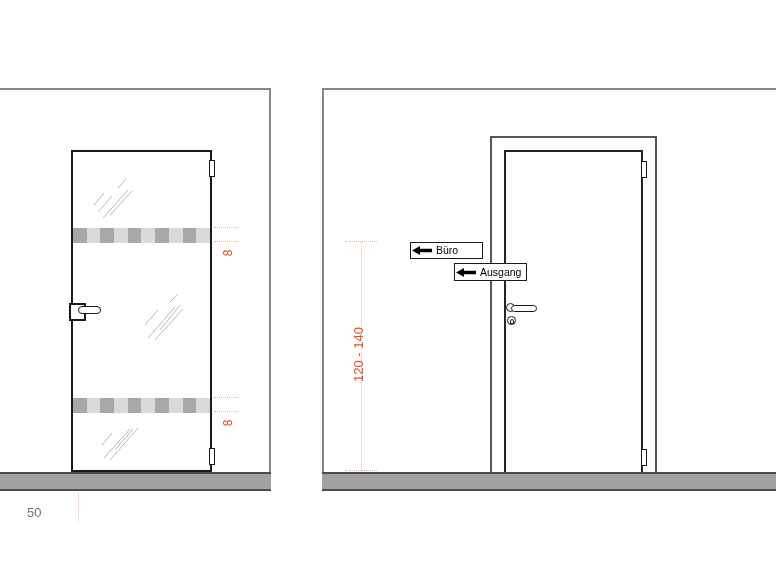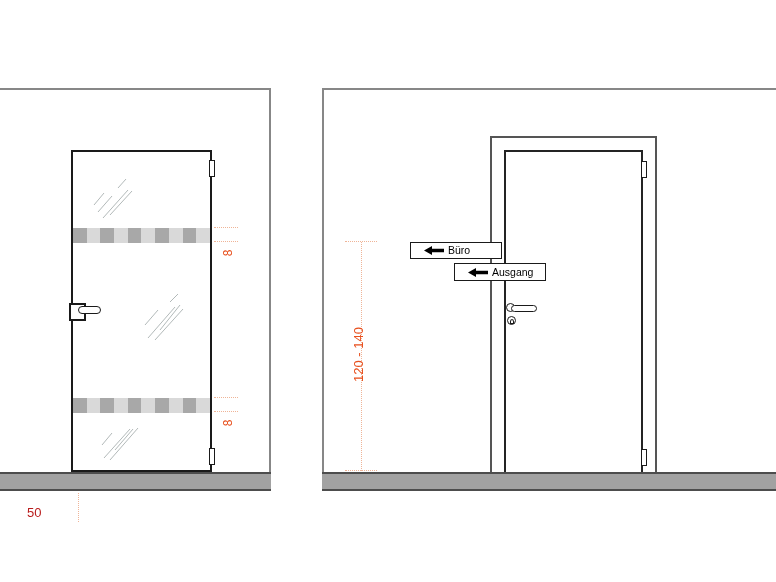--- a/index.html
+++ b/index.html
@@ -59,36 +59,36 @@
   #door-keyhole{
     left:507px;top:316px;width:9px;height:9px;border:1.5px solid #1a1a1a;
     border-radius:50%;background:#ffffff;box-sizing:border-box;
   }
   #door-keyhole::after{
     content:"";position:absolute;left:2px;top:1.5px;width:2px;height:3px;
     border:1px solid #1a1a1a;border-radius:50% 50% 0 0;
   }
   
   .sign{
-    left:410px;width:92px;height:17px;background:#ffffff;
+    left:410px;width:73px;height:17px;background:#ffffff;
     border:1px solid #1a1a1a;box-sizing:border-box;
-    display:flex;align-items:center;padding-left:13px;gap:4px;
+    display:flex;align-items:center;padding-left:1px;gap:4px;
   }
   #sign-buero{top:242px;}
   #sign-ausgang{top:263px;height:18px;margin-left:44px;}
   .sign-label{font-size:10.5px;color:#000000;white-space:nowrap;line-height:1;}
   .sign .arrow svg{display:block;}
   
   .dim-tick-h{height:0;border-top:1.7px dotted #efb497;}
   .dim-line-v{width:0;border-left:1.7px dotted #efb497;}
   .dim-label{
     color:#e8501e;font-size:12px;line-height:1;text-align:center;
     transform:rotate(-90deg);white-space:nowrap;
   }
-  #dim-50{color:#b91c1c;font-size:13px;line-height:1;}
+  #dim-50{color:#737373;font-size:13px;line-height:1;}
   svg.glare{left:71px;top:150px;pointer-events:none;}
 </style>
 </head>
 <body>
 
 <div id="stage">
 
   <div class="abs wall-line-h" style="left:0;top:88px;width:271px;"></div>
   <div class="abs wall-line-v" style="left:269px;top:88px;height:403px;"></div>
   <div class="abs floor" style="left:0;top:472px;width:271px;height:19px;"></div>

